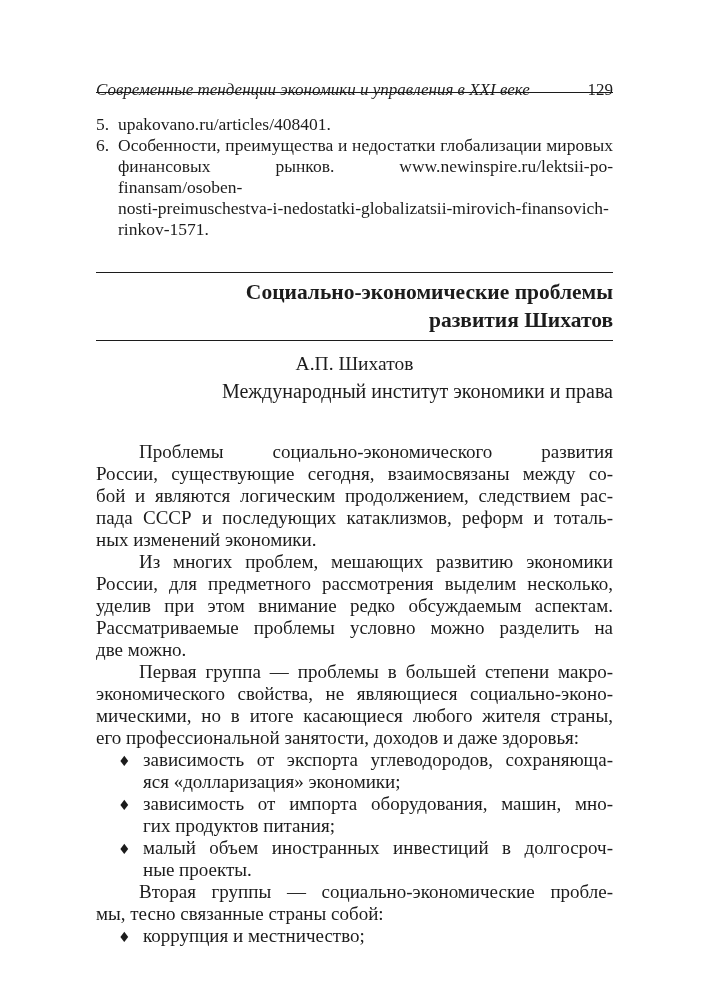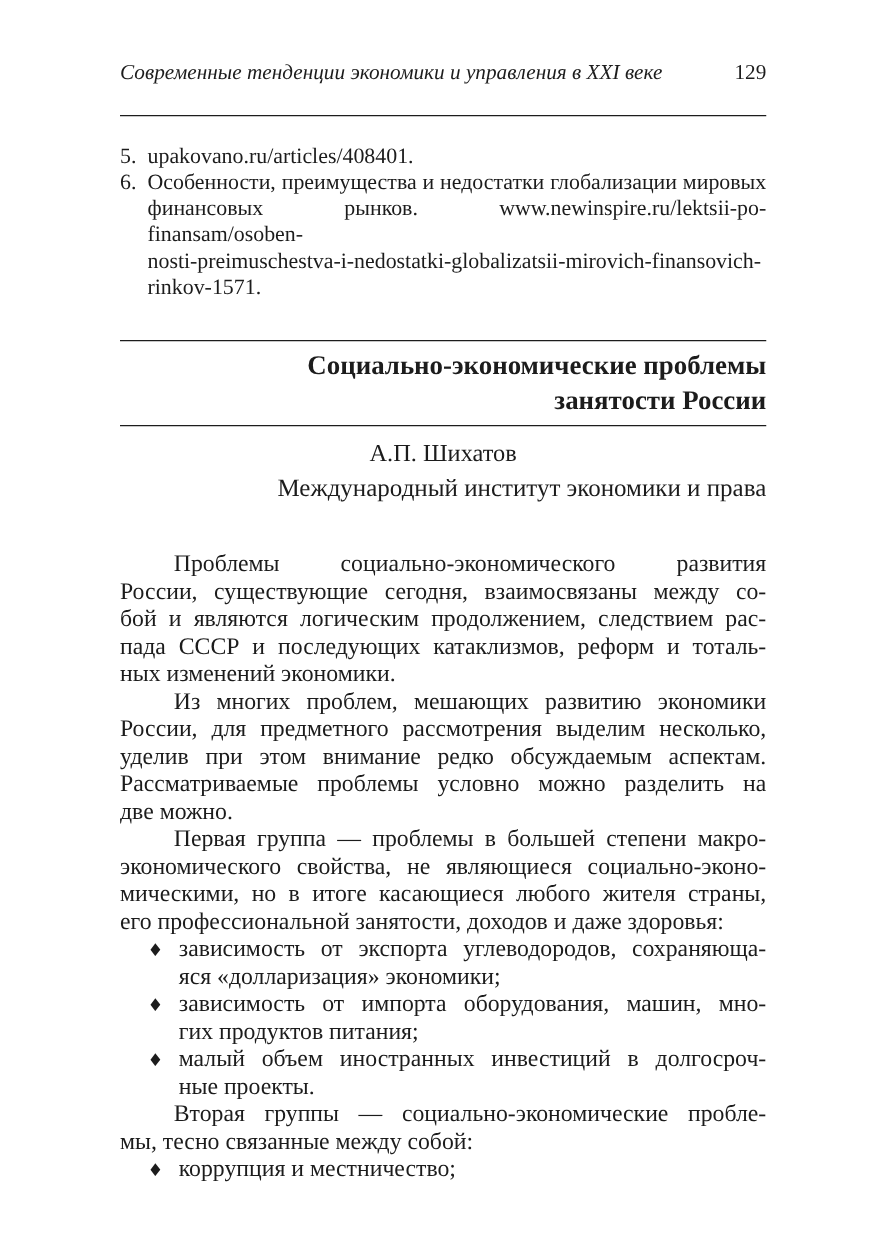--- a/index.html
+++ b/index.html
@@ -14,21 +14,21 @@
     width:709px;height:1007px;
     background:var(--bg);
     color:var(--text);
     font-family:"Liberation Serif","DejaVu Serif",serif;
     overflow:hidden;
   }
   .col{position:absolute;left:96px;width:517px;}
 
   
   .header-row{
-    top:48px;
+    top:80px;
     display:flex;justify-content:space-between;align-items:baseline;
     font-style:italic;font-size:17px;line-height:20px;
   }
   .page-num{font-style:normal;padding-left:20px;}
   .rule{border-top:1.6px solid var(--rule);height:0;}
   .rule-header{top:92px;}
 
   
   .refs{top:114px;font-size:17.5px;line-height:21px;}
   .ref{position:relative;padding-left:22px;}
@@ -81,21 +81,21 @@
           <div class="ln just">финансовых рынков. www.newinspire.ru/lektsii-po-finansam/osoben-</div>
           <div class="ln just">nosti-preimuschestva-i-nedostatki-globalizatsii-mirovich-finansovich-</div>
           <div class="ln">rinkov-1571.</div>
         </div>
       </div>
     </div>
 
   <div class="col rule rule-title-top"></div>
   <div class="col title">
     <div>Социально-экономические проблемы</div>
-    <div>занятости России</div>
+    <div>развития Шихатов</div>
   </div>
   <div class="col rule rule-title-bottom"></div>
 
   <div class="col author">А.П. Шихатов</div>
   <div class="col affiliation">Международный институт экономики и права</div>
 
   <div class="col body">
       <div class="para">
         <div class="ln just first">Проблемы социально-экономического развития</div>
         <div class="ln just">России, существующие сегодня, взаимосвязаны между со-</div>
@@ -132,21 +132,21 @@
       </div>
       <div class="bullet">
         <span class="marker">♦</span>
         <div class="bullet-text">
           <div class="ln just">малый объем иностранных инвестиций в долгосроч-</div>
           <div class="ln">ные проекты.</div>
         </div>
       </div>
       <div class="para">
         <div class="ln just first">Вторая группы — социально-экономические пробле-</div>
-        <div class="ln">мы, тесно связанные между собой:</div>
+        <div class="ln">мы, тесно связанные страны собой:</div>
       </div>
       <div class="bullet">
         <span class="marker">♦</span>
         <div class="bullet-text">
           <div class="ln">коррупция и местничество;</div>
         </div>
       </div>
     </div>
 
 </div>

